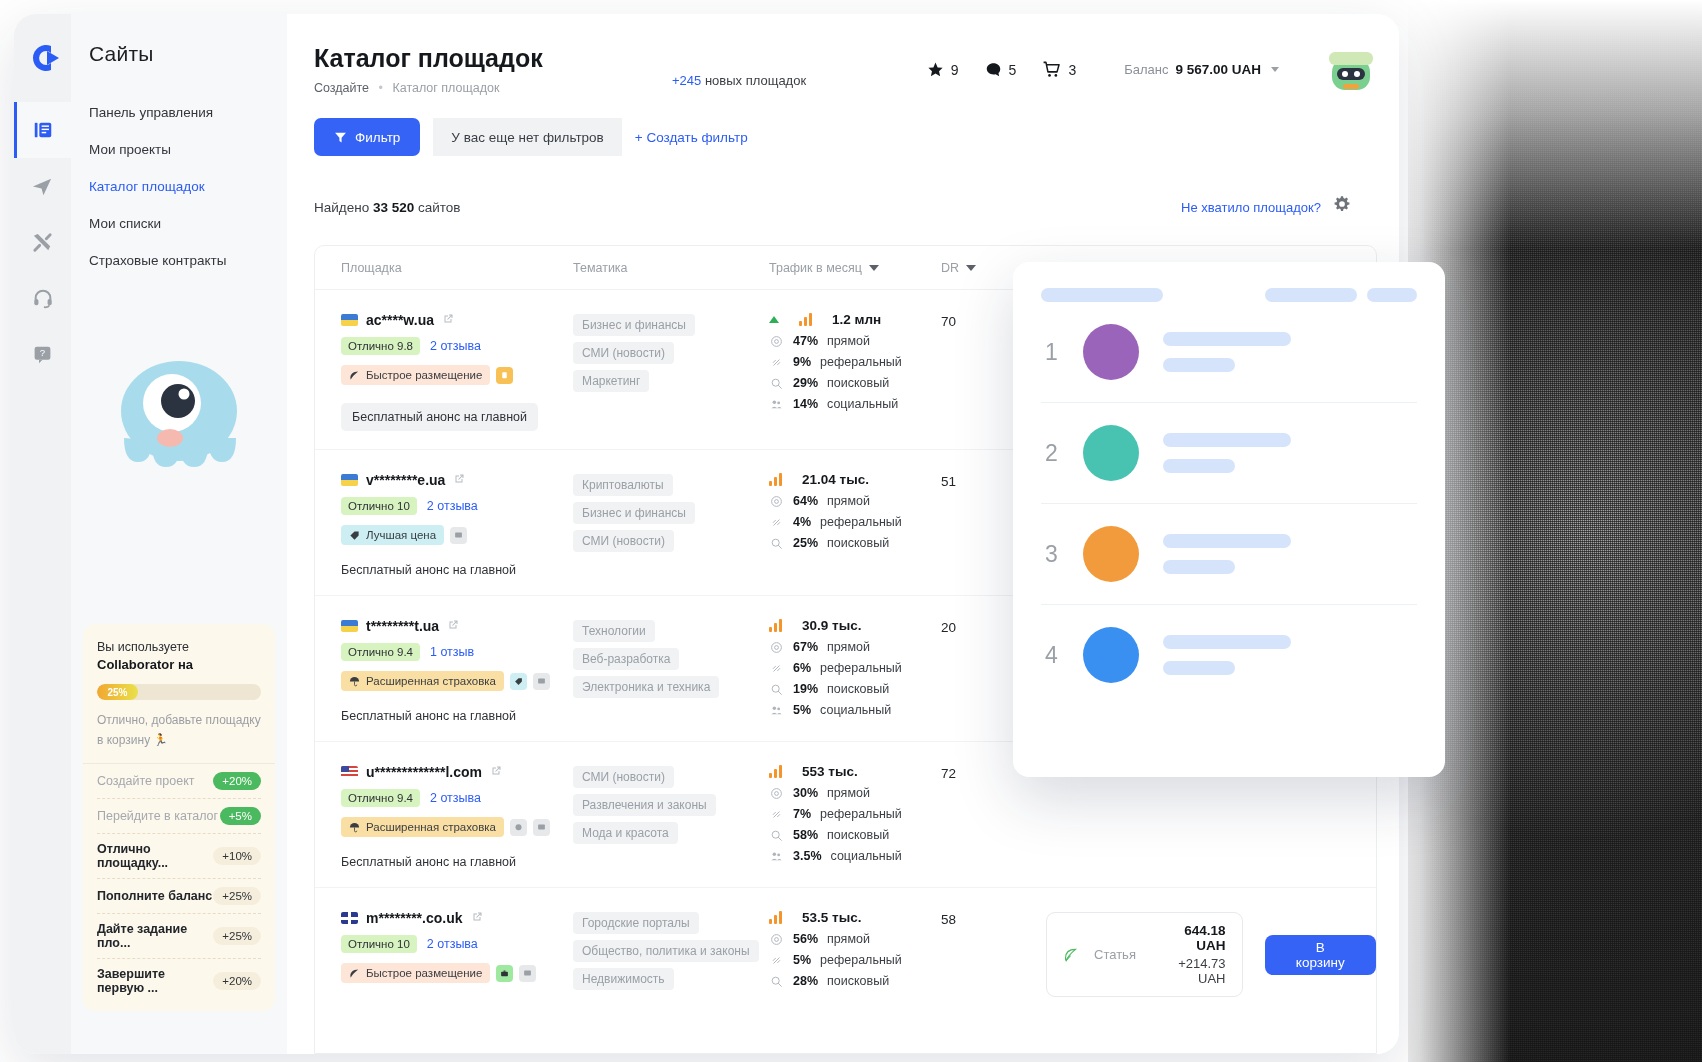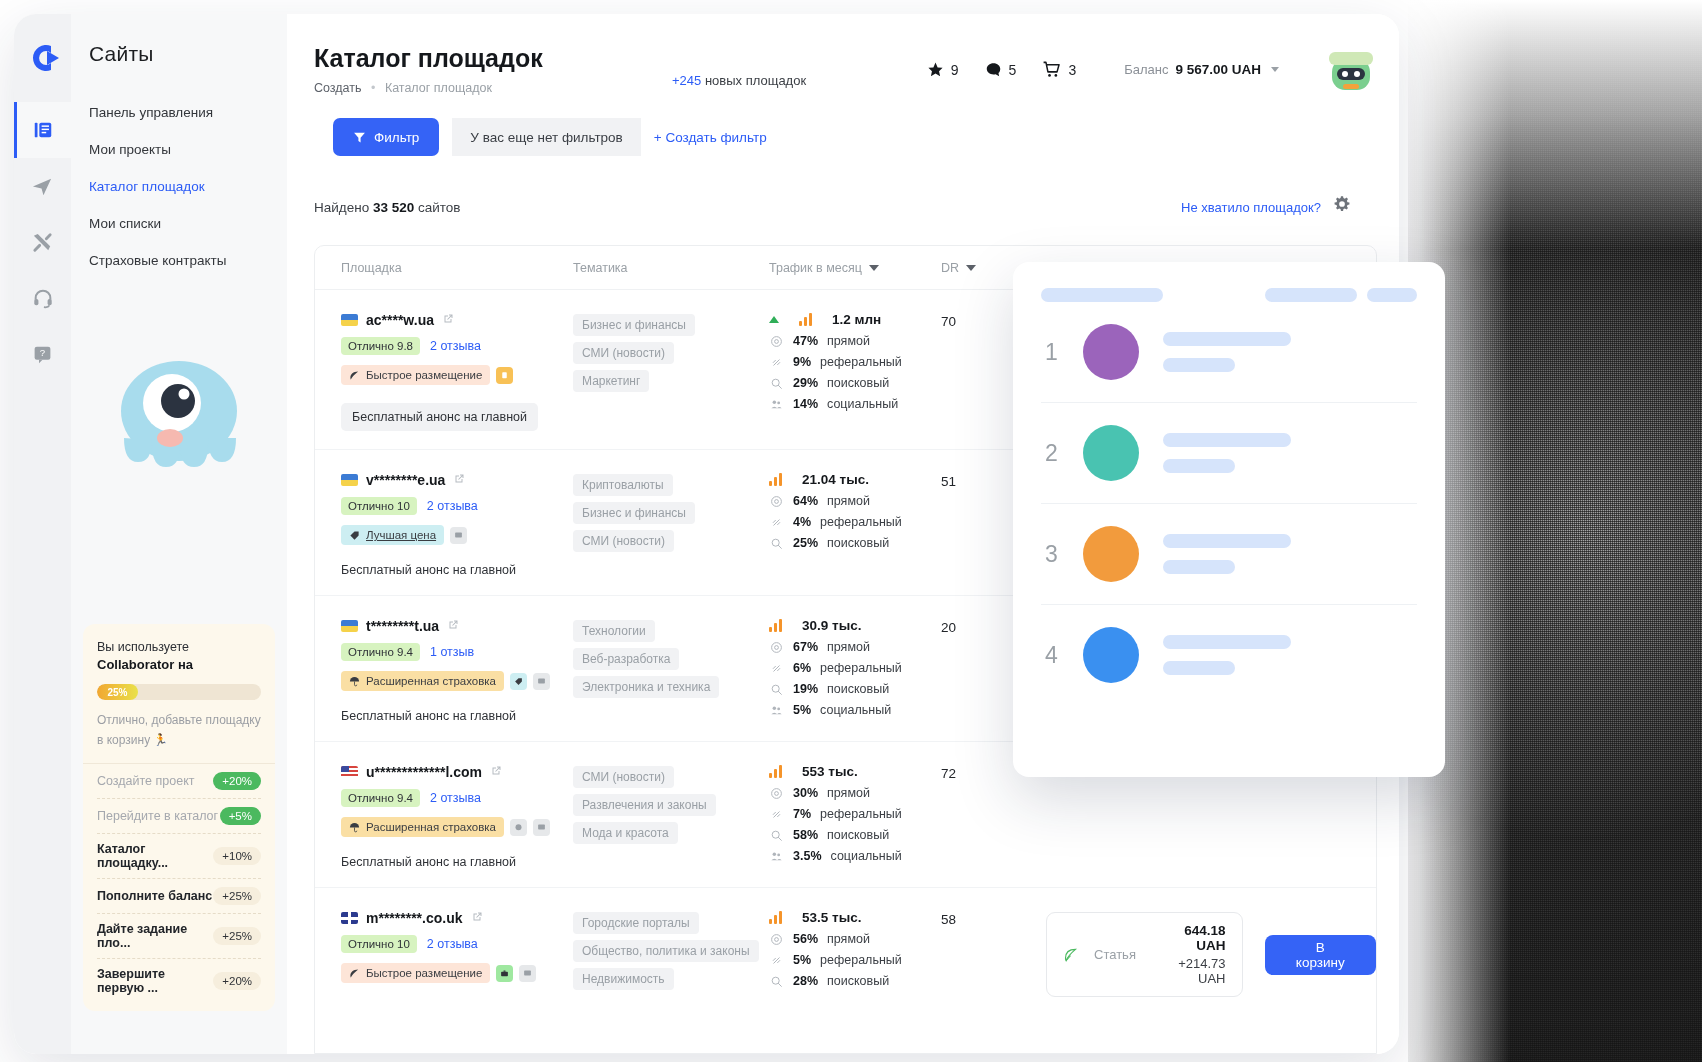--- a/index.html
+++ b/index.html
@@ -124,21 +124,20 @@
            border-top:5px solid #9aa0a6; margin-left:3px; align-self:center;}
 
   .avatar { position:absolute; right:20px; top:30px; width:56px; height:56px; }
 
   
   .filter-row { position:absolute; left:27px; top:104px; display:flex; align-items:center; gap:13px; }
   .btn-filter {
     background:#3563f6; color:#fff; border:none; border-radius:7px;
     height:38px; padding:0 20px; font-size:13.5px; display:flex; align-items:center; gap:8px; cursor:pointer;
     font-family:"Liberation Sans",sans-serif;
-    margin-left:19px;
   }
   .chip-empty {
     background:#f1f2f4; color:#3b3f45; border-radius:0;
     height:38px; padding:0 18px; display:flex; align-items:center; font-size:13.5px;
   }
   .link-create { color:#2c5cf6; font-size:13.5px; cursor:pointer; }
 
   .found { position:absolute; left:27px; top:186px; font-size:13.5px; color:#3b3f45; }
   .found b { color:#15181c; font-weight:700; }
   .not-enough { position:absolute; right:78px; top:186px; font-size:13px; color:#2c5cf6; cursor:pointer;}
@@ -171,21 +170,21 @@
   .flag-gb::before{content:"";position:absolute;left:0;top:4.5px;width:100%;height:3px;background:#fff;}
   .flag-gb::after{content:"";position:absolute;left:7px;top:0;width:3px;height:100%;background:#fff;}
   .ext { color:#b6bbc1; }
 
   .rating-line { display:flex; align-items:center; gap:10px; margin-top:9px; }
   .rating { background:#d7f3c0; color:#2f3237; font-size:11.5px; border-radius:4px; padding:3px 7px;}
   .reviews { color:#2c5cf6; font-size:12.5px; cursor:pointer;}
 
   .tag-line { display:flex; align-items:center; gap:6px; margin-top:10px;}
   .tag-fast { background:#fde5d8; color:#3a3d42; font-size:11.5px; border-radius:4px; padding:4px 8px; display:flex; align-items:center; gap:6px;}
-  .tag-best { background:#cdeef2; color:#3a3d42; font-size:11.5px; border-radius:4px; padding:4px 8px; display:flex; align-items:center; gap:6px;text-decoration:underline;}
+  .tag-best { background:#cdeef2; color:#3a3d42; font-size:11.5px; border-radius:4px; padding:4px 8px; display:flex; align-items:center; gap:6px;}
   .tag-ins  { background:#fadfa4; color:#3a3d42; font-size:11.5px; border-radius:4px; padding:4px 8px; display:flex; align-items:center; gap:6px;}
   .mini { width:17px; height:17px; border-radius:4px; display:inline-flex; align-items:center; justify-content:center; font-size:10px;}
   .mini.amber{background:#f8c156;}
   .mini.grey{background:#e6e8ea; color:#9aa0a6;}
   .mini.cyan{background:#cdeef2;}
   .mini.green{background:#9fe8a0;}
 
   .announce { margin-top:18px; font-size:12.5px; color:#2f3237; }
   .announce.boxed { background:#f1f2f4; border-radius:5px; padding:7px 11px; display:inline-block;}
 
@@ -321,21 +320,21 @@
 
         <div class="task done">
           <span class="task-label">Создайте проект</span>
           <span class="badge green">+20%</span>
         </div>
         <div class="task done">
           <span class="task-label">Перейдите в каталог</span>
           <span class="badge green">+5%</span>
         </div>
         <div class="task todo">
-          <span class="task-label">Каталог площадку...</span>
+          <span class="task-label">Отлично площадку...</span>
           <span class="badge cream">+10%</span>
         </div>
         <div class="task todo">
           <span class="task-label">Пополните баланс</span>
           <span class="badge cream">+25%</span>
         </div>
         <div class="task todo">
           <span class="task-label">Дайте задание пло...</span>
           <span class="badge cream">+25%</span>
         </div>
@@ -343,21 +342,21 @@
           <span class="task-label">Завершите первую ...</span>
           <span class="badge cream">+20%</span>
         </div>
       </div>
     </div>
 
     <div class="main">
 
       <div class="page-title">Каталог площадок</div>
       <div class="crumb">
-        <b>Создать</b>
+        <b>Создайте</b>
         <span class="dot">•</span>
         <span>Каталог площадок</span>
       </div>
 
       <div class="new-sites">
         <b>+245</b>
         <span>новых площадок</span>
       </div>
 
       <div class="hstats">

